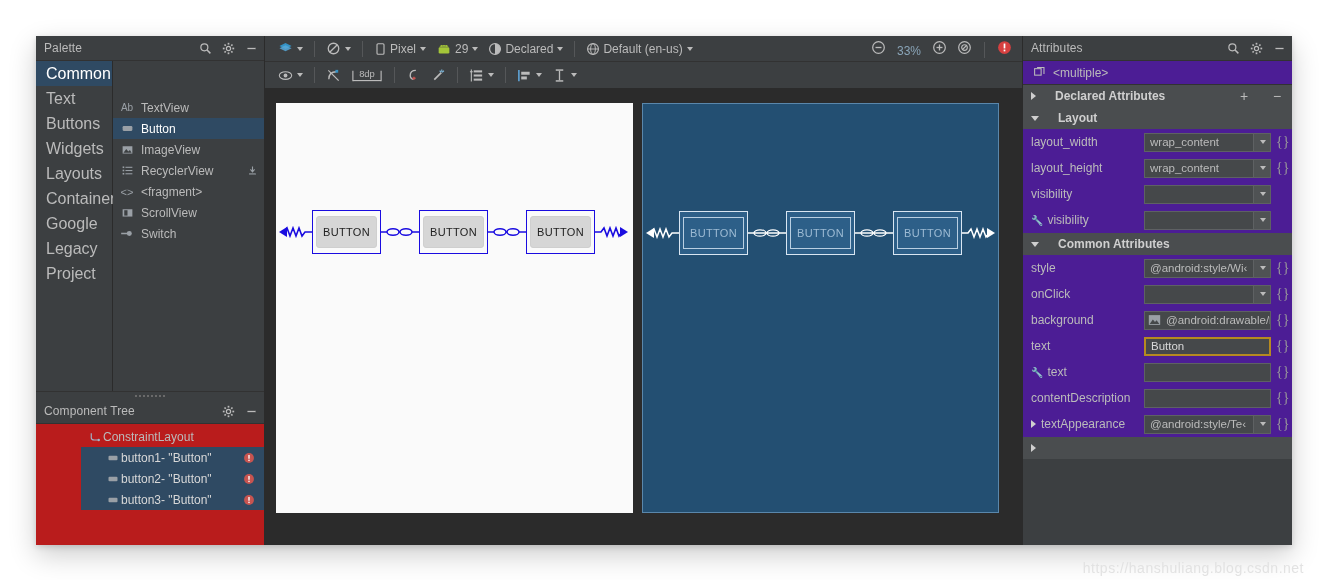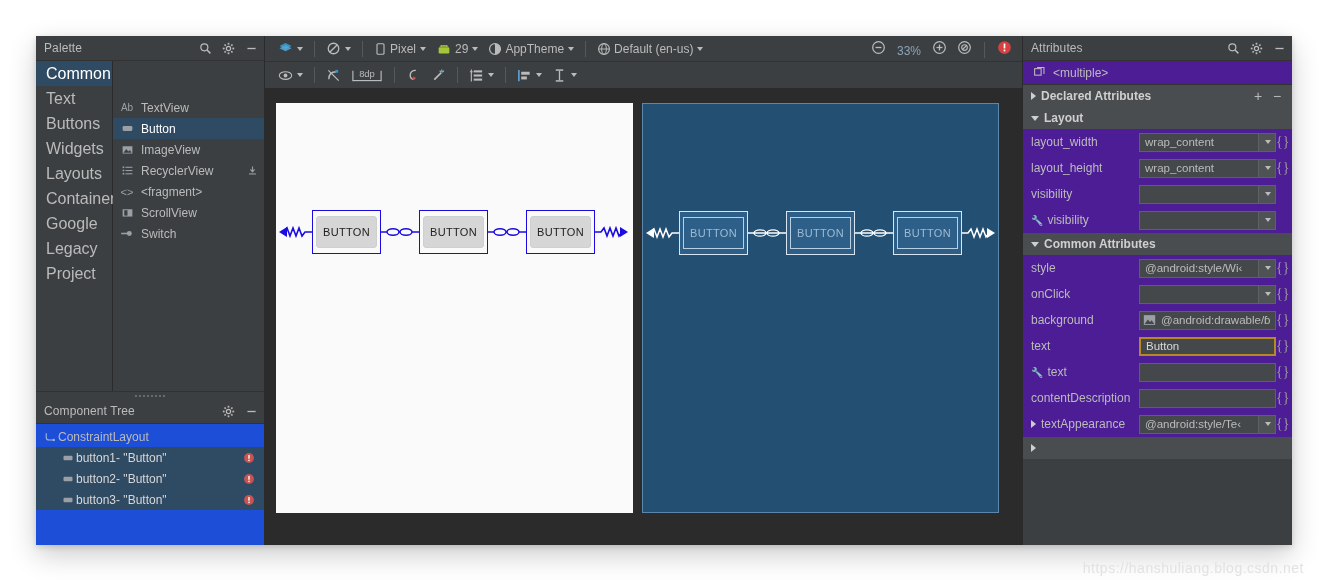--- a/index.html
+++ b/index.html
@@ -78,21 +78,21 @@
   #palette-resize {
     height: 8px; background: #3c3f41;
     display: flex; align-items: center; justify-content: center;
     border-top: 1px solid #323232;
     cursor: row-resize;
   }
   .grip-dots { display: flex; gap: 2px; }
   .grip-dots i { width: 2px; height: 2px; background: #6a6a6a; display: block; }
 
   #tree-panel { height: 146px; flex: 0 0 146px; display: flex; flex-direction: column; background: #3c3f41; }
-  #tree-body { flex: 1; background: #1d4ed8; padding-top: 2px; overflow: hidden; }
+  #tree-body { flex: 1; background: #b91c1c; padding-top: 2px; overflow: hidden; padding-left: 45px; }
   .trow {
     height: 21px; display: flex; align-items: center;
     font-size: 12px; color: #bbbbbb; cursor: pointer;
     padding-right: 8px;
   }
   .trow.sel { background: #2f4a63; color: #d8d8d8; }
   .trow .t-ic { width: 16px; flex: 0 0 16px; display:flex;align-items:center;justify-content:center; }
   .trow .t-lb { flex: 1; }
   .trow .t-err { width: 14px; flex: 0 0 14px; display:flex;align-items:center;justify-content:center; }
 
@@ -175,31 +175,31 @@
   }
   #attr-multiple {
     height: 24px; display: flex; align-items: center; gap: 7px;
     padding-left: 10px; font-size: 12px; color: #bbbbbb;
     border-bottom: 1px solid #323232;
   }
   .sec-hdr {
     height: 22px; display: flex; align-items: center;
     background: #4a4d4f; color: #cfcfcf;
     font-size: 12px; font-weight: bold;
-    padding: 0 8px 0 8px; gap: 5px;
+    padding: 0 8px 0 8px; gap: 19px;
   }
   .sec-hdr .sh-lbl { flex: 1; }
   .sec-hdr .sh-btn { width: 14px; text-align: center; color: #bbbbbb; cursor: pointer; font-weight: normal; font-size: 14px; }
   .tri { display:inline-block; width:0;height:0; }
   .tri.right { border-top:4px solid transparent;border-bottom:4px solid transparent;border-left:5px solid #cfcfcf; }
   .tri.down { border-left:4px solid transparent;border-right:4px solid transparent;border-top:5px solid #cfcfcf; }
 
   .arow {
     height: 26px; display: flex; align-items: center;
-    padding: 0 4px 0 8px; font-size: 12px; color: #bbbbbb;
+    padding: 0 4px 0 8px; gap: 5px; font-size: 12px; color: #bbbbbb;
   }
   .arow .a-lbl { width: 108px; flex: 0 0 108px; display: flex; align-items: center; gap: 4px; overflow: hidden; white-space: nowrap; }
   .arow .a-field { flex: 1; min-width: 0; position: relative; }
   .a-input {
     height: 19px; width: 100%;
     background: #45484a; border: 1px solid #5e6163;
     color: #bbbbbb; font-size: 11.5px;
     display: flex; align-items: center; padding: 0 18px 0 5px;
     white-space: nowrap; overflow: hidden;
   }
@@ -485,21 +485,21 @@
             </g>
           </svg>
         <span>29</span>
         <span class="caret"></span>
       </span>
       <span class="tb-btn">
         <svg width="14" height="14" viewBox="0 0 16 16">
             <circle cx="8" cy="8" r="6.2" fill="none" stroke="#bbb" stroke-width="1.4"></circle>
             <path d="M8 1.8 A6.2 6.2 0 0 1 8 14.2 Z" fill="#bbb"></path>
           </svg>
-        <span>AppTheme</span>
+        <span>Declared</span>
         <span class="caret"></span>
       </span>
       <span class="tb-sep"></span>
       <span class="tb-btn">
         <svg width="14" height="14" viewBox="0 0 16 16">
             <circle cx="8" cy="8" r="6.2" fill="none" stroke="#bbb" stroke-width="1.3"></circle>
             <ellipse cx="8" cy="8" rx="2.7" ry="6.2" fill="none" stroke="#bbb" stroke-width="1.1"></ellipse>
             <line x1="1.9" y1="8" x2="14.1" y2="8" stroke="#bbb" stroke-width="1.1"></line>
           </svg>
         <span>Default (en-us)</span>

